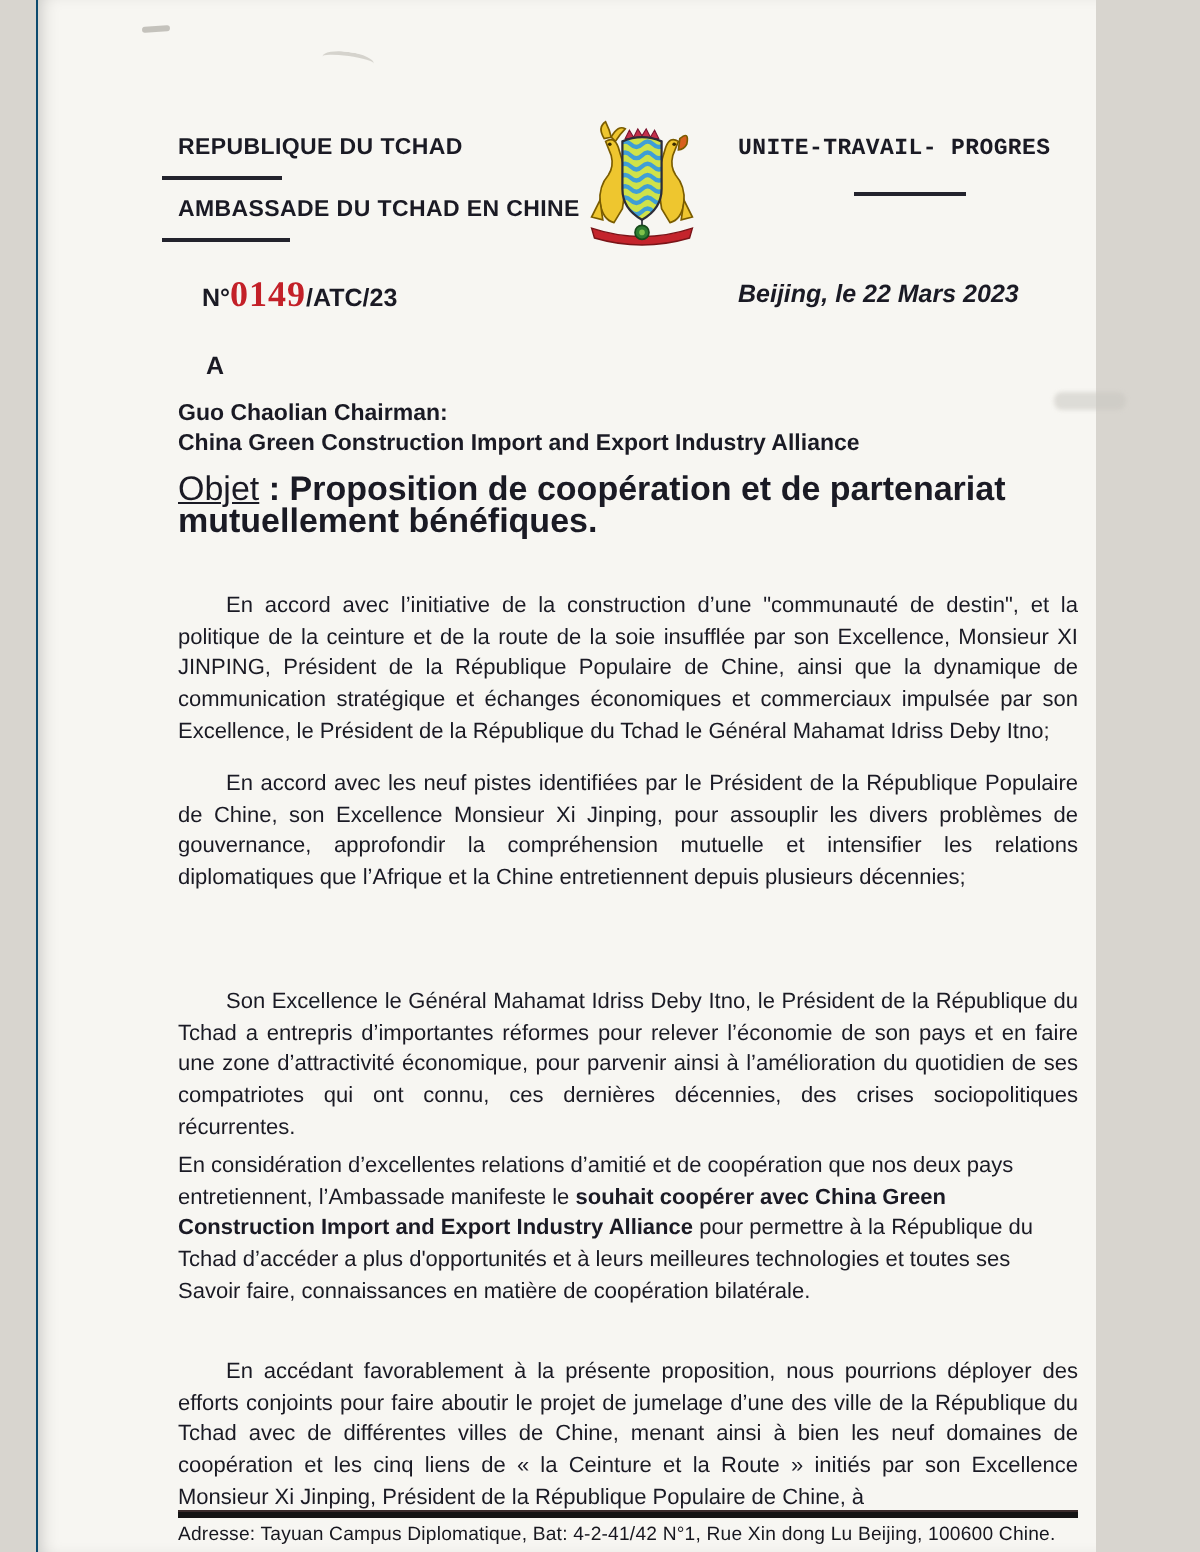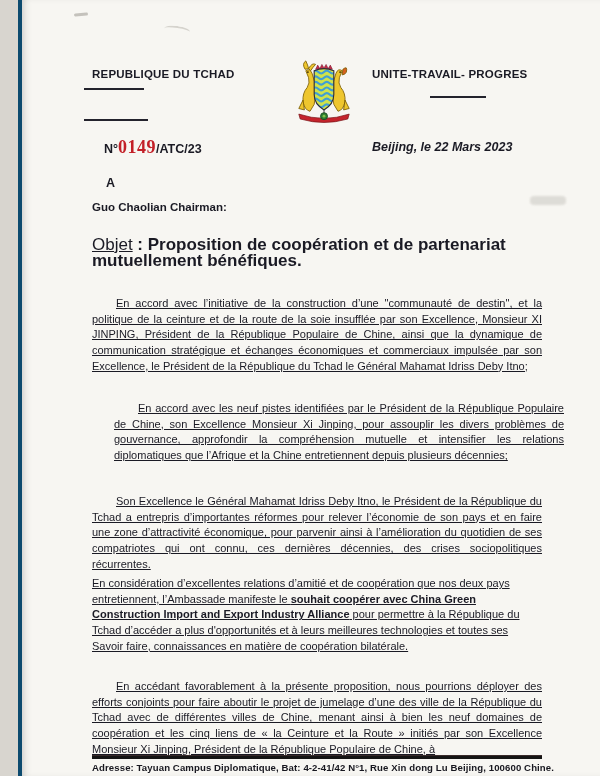--- a/index.html
+++ b/index.html
@@ -7,83 +7,84 @@
   body {
     font-family: "Liberation Sans", "DejaVu Sans", sans-serif;
     background: #d8d5cf;
     position: relative;
     overflow: hidden;
     color: #1a1a24;
   }
   .paper {
     position: absolute;
     left: 18px; top: 0;
-    width: 582px; height: 776px;
+    width: 530px; height: 776px;
     background: #f7f6f2;
-    border-left: 4px solid #0c4a6e;
+    border-left: 1px solid #0c4a6e;
     box-shadow: inset 6px 0 10px -6px rgba(0,0,0,.25);
   }
   
   .speck1 { position:absolute; left:52px; top:13px; width:14px; height:3px; background:#9a978f; opacity:.55; border-radius:2px; transform:rotate(-4deg); }
   .speck2 { position:absolute; left:142px; top:26px; width:26px; height:8px; border-top:2px solid #b5b2aa; opacity:.5; transform:rotate(8deg); border-radius:50%; }
   .smudge { position:absolute; left:508px; top:196px; width:36px; height:9px; background:#c9c7c1; opacity:.55; filter:blur(1px); border-radius:4px; }
 
   .abs { position: absolute; }
 
   
   .org-line { font-weight: bold; font-size: 11.5px; letter-spacing: .2px; }
   .rule { height: 2px; background: #23232d; }
   .rule-org1 { left: 62px; top: 88px; width: 60px; }
   .rule-org2 { left: 62px; top: 119px; width: 64px; }
   .rule-motto { left: 60px; top: 96px; width: 56px; }
-  .motto { font-weight: bold; font-size: 11.5px; letter-spacing: .2px; }
+  .motto { font-weight: bold; font-size: 11.5px; letter-spacing: .2px; font-family: Liberation Mono, monospace; }
 
   .refline { font-weight: bold; font-size: 12.5px; }
   .ref-number {
     font-family: "Liberation Serif", "DejaVu Serif", serif;
     font-weight: bold;
     font-size: 18px;
     color: #c32028;
     letter-spacing: .5px;
   }
   .dateline { font-weight: bold; font-size: 12.5px; font-style: italic; }
 
   .salutation { font-weight: bold; font-size: 12.5px; }
   .recipient-name, .recipient-org { font-weight: bold; font-size: 11.5px; line-height: 14.5px; }
 
   .subject { font-size: 17px; line-height: 15.5px; max-width: 420px; }
   .subject-label { text-decoration: underline; }
   .subject-text { font-weight: bold; }
 
   .body-text { left: 70px; width: 450px; font-size: 11px; line-height: 15.7px; }
-  .para { text-align: justify; text-decoration: underline; }
+  .para { text-align: justify; }
   .para.indent { text-indent: 24px; }
   .para.leftalign { text-align: left; }
   .para .b { font-weight: bold; }
 
   .footer-rule { left: 70px; top: 755px; width: 450px; height: 4px; background: #141414; border-top: 1px solid #3a2b2b; }
   .footer-address {
     left: 70px; top: 762px; width: 450px;
-    font-weight: bold; font-size: 9.6px;
-    text-align: right; color: #17171f;
+    font-weight: normal; font-size: 9.6px;
+    text-align: left; color: #17171f;
     letter-spacing: .1px;
     white-space: nowrap;
   }
 </style>
 </head>
 <body>
 
 <div class="paper">
 
   <div class="speck1"></div>
   <div class="speck2"></div>
   <div class="smudge"></div>
 
   <div class="abs org-line" style="left:70px; top:68px;">REPUBLIQUE DU TCHAD</div>
   <div class="abs rule rule-org1"></div>
+  <div class="abs org-line" style="left:70px; top:99px;">AMBASSADE DU TCHAD EN CHINE</div>
   <div class="abs rule rule-org2"></div>
 
   <svg class="abs" style="left:267px; top:58px;" width="70" height="66" viewBox="0 0 100 94" aria-hidden="true">
 
     <path d="M14 80 Q50 92 86 80 L84 87 Q50 97 16 87 Z" fill="#c4242c" stroke="#7a1418" stroke-width="1"></path>
 
     <g stroke="#7a5c00" stroke-width="1.2" fill="#eec62f">
       <path d="M30 76 Q22 74 20 62 Q19 50 26 42 Q30 36 28 28 L24 18 Q30 14 33 22 L36 32 Q40 40 38 52 L36 66 Z"></path>
       <path d="M23 16 Q18 8 24 4 Q27 10 28 15 Z"></path>
       <path d="M28 15 Q33 6 38 9 Q34 13 31 18 Z"></path>
@@ -128,28 +129,29 @@
   <div class="abs rule rule-motto" style="left:408px; top:96px;"></div>
 
   <div class="abs refline" style="left:70px; top:137px;padding-left:12px;">
     <span>N°</span><span class="ref-number">0149</span><span>/ATC/23</span>
   </div>
   <div class="abs dateline" style="left:350px; top:140px;">Beijing, le 22 Mars 2023</div>
 
   <div class="abs salutation" style="left:84px; top:176px;">A</div>
   <div class="abs" style="left:70px; top:200px;">
     <div class="recipient-name">Guo Chaolian Chairman:</div>
+    <div class="recipient-org">China Green Construction Import and Export Industry Alliance</div>
   </div>
 
   <div class="abs subject" style="left:70px; top:237px;">
     <span class="subject-label">Objet</span><span class="subject-text"> : </span><span class="subject-text">Proposition de coopération et de partenariat mutuellement bénéfiques.</span>
   </div>
 
   <p class="abs body-text para indent" style="top:296px;">En accord avec l’initiative de la construction d’une "communauté de destin", et la politique de la ceinture et de la route de la soie insufflée par son Excellence, Monsieur XI JINPING, Président de la République Populaire de Chine, ainsi que la dynamique de communication stratégique et échanges économiques et commerciaux impulsée par son Excellence, le Président de la République du Tchad le Général Mahamat Idriss Deby Itno;</p>
-  <p class="abs body-text para indent" style="top:401px;margin-left:22px;">En accord avec les neuf pistes identifiées par le Président de la République Populaire de Chine, son Excellence Monsieur Xi Jinping, pour assouplir les divers problèmes de gouvernance, approfondir la compréhension mutuelle et intensifier les relations diplomatiques que l’Afrique et la Chine entretiennent depuis plusieurs décennies;</p>
+  <p class="abs body-text para indent" style="top:385px;">En accord avec les neuf pistes identifiées par le Président de la République Populaire de Chine, son Excellence Monsieur Xi Jinping, pour assouplir les divers problèmes de gouvernance, approfondir la compréhension mutuelle et intensifier les relations diplomatiques que l’Afrique et la Chine entretiennent depuis plusieurs décennies;</p>
   <p class="abs body-text para indent" style="top:494px;">Son Excellence le Général Mahamat Idriss Deby Itno, le Président de la République du Tchad a entrepris d’importantes réformes pour relever l’économie de son pays et en faire une zone d’attractivité économique, pour parvenir ainsi à l’amélioration du quotidien de ses compatriotes qui ont connu, ces dernières décennies, des crises sociopolitiques récurrentes.</p>
   <p class="abs body-text para leftalign" style="top:576px;"><span>En considération d’excellentes relations d’amitié et de coopération que nos deux pays entretiennent, l’Ambassade manifeste le </span><span class="b">souhait coopérer avec  China Green Construction Import and Export Industry Alliance</span><span> pour permettre à la République du Tchad d’accéder a plus d'opportunités et à leurs meilleures technologies et toutes ses Savoir faire, connaissances en matière de coopération bilatérale.</span></p>
   <p class="abs body-text para indent" style="top:679px;">En accédant favorablement à la présente proposition, nous pourrions déployer des efforts conjoints pour faire aboutir le projet de jumelage d’une des ville de la République du Tchad avec de différentes villes de Chine, menant ainsi à bien les neuf domaines de coopération et les cinq liens de « la Ceinture et la Route » initiés par son Excellence Monsieur Xi Jinping, Président de la République Populaire de Chine, à</p>
 
   <div class="abs footer-rule"></div>
   <div class="abs footer-address">Adresse: Tayuan Campus Diplomatique, Bat: 4-2-41/42 N°1, Rue Xin dong Lu Beijing, 100600 Chine.</div>
 
 </div>
 
 </body></html>

